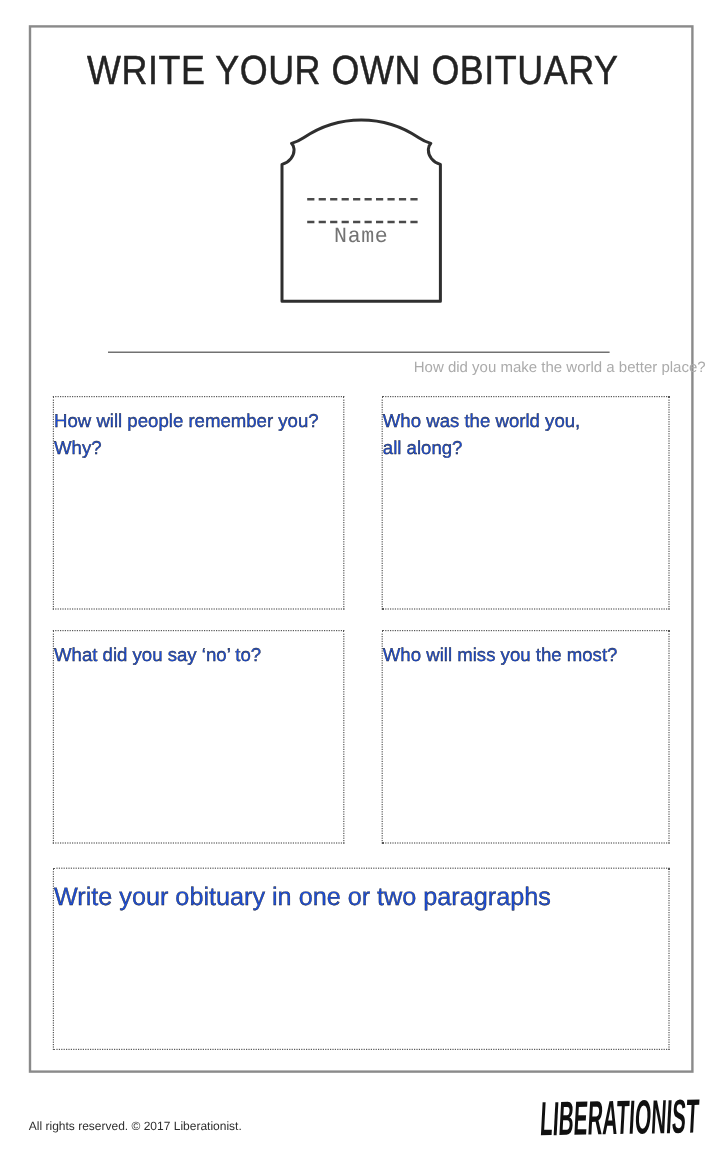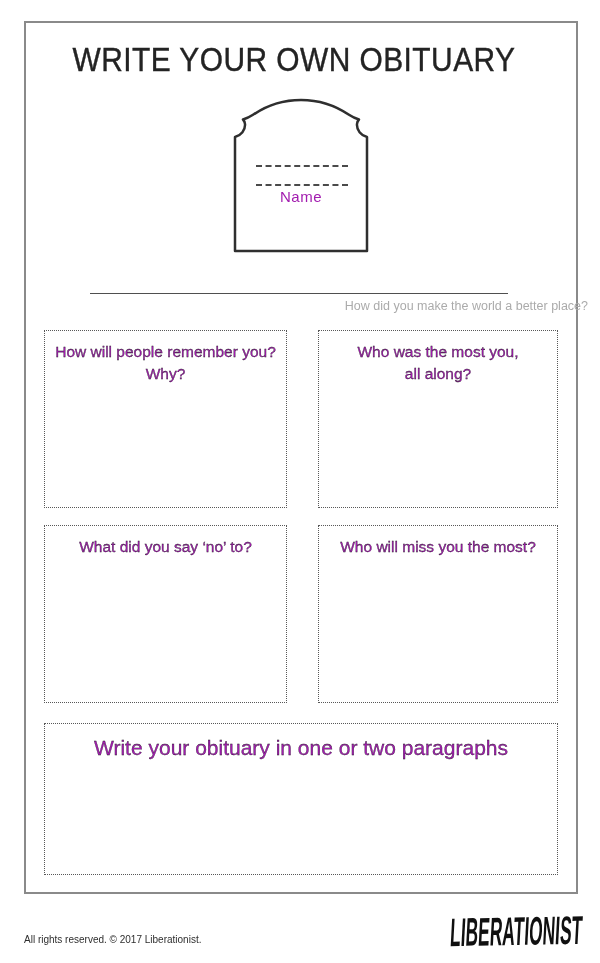--- a/index.html
+++ b/index.html
@@ -17,30 +17,30 @@
     letter-spacing:.5px;-webkit-text-stroke:.4px #232323;
     transform:scaleX(.88);transform-origin:center;
   }
   .tombstone{position:absolute;left:229px;top:97px;width:144px;height:158px;}
   .tombstone svg{display:block;width:144px;height:158px;}
   .name-line{position:absolute;left:27px;width:92px;height:0;border-top:2px dashed #4a4a4a;}
   .name-line.l1{top:68px;}
   .name-line.l2{top:87px;}
   .name-label{
     position:absolute;left:0;top:91px;width:100%;text-align:center;
-    color:#a21caf;font-size:15px;letter-spacing:.5px;
+    color:#737373;font-size:18px;letter-spacing:.5px;font-family:Liberation Mono, monospace;
   }
   .divider{position:absolute;left:90px;top:293px;width:418px;height:0;border-top:1px solid #4f4f4f;}
   .prompt{
     position:absolute;left:0;top:299px;width:100%;text-align:right;
     font-size:12.5px;color:#ababab;
   }
   .qbox{
     position:absolute;box-sizing:border-box;border:1px dotted #585858;
-    background:#ffffff;text-align:center;color:#a21caf;
+    background:#ffffff;color:#1d4ed8;
   }
   .qtext{
     padding-top:10px;font-size:15.5px;line-height:1.42;
     -webkit-text-stroke:.3px #1d1d1d;
   }
   .b1{left:44px;top:330px;width:243px;height:178px;}
   .b2{left:318px;top:330px;width:240px;height:178px;}
   .b3{left:44px;top:525px;width:243px;height:178px;}
   .b4{left:318px;top:525px;width:240px;height:178px;}
   .b5{left:44px;top:723px;width:514px;height:152px;}
@@ -84,21 +84,21 @@
 
   <div class="qbox b1">
     <div class="qtext">
       <div>How will people remember you?</div>
       <div>Why?</div>
     </div>
   </div>
 
   <div class="qbox b2">
     <div class="qtext">
-      <div>Who was the most you,</div>
+      <div>Who was the world you,</div>
       <div>all along?</div>
     </div>
   </div>
 
   <div class="qbox b3">
     <div class="qtext">
       <div>What did you say ‘no’ to?</div>
     </div>
   </div>
 

